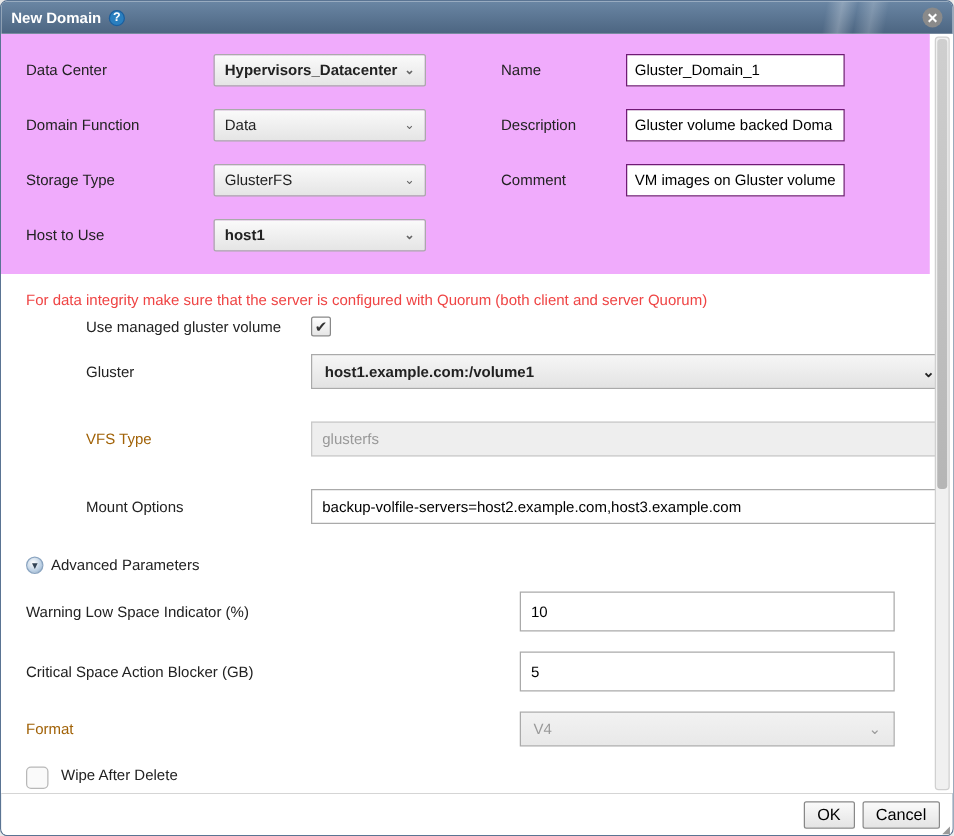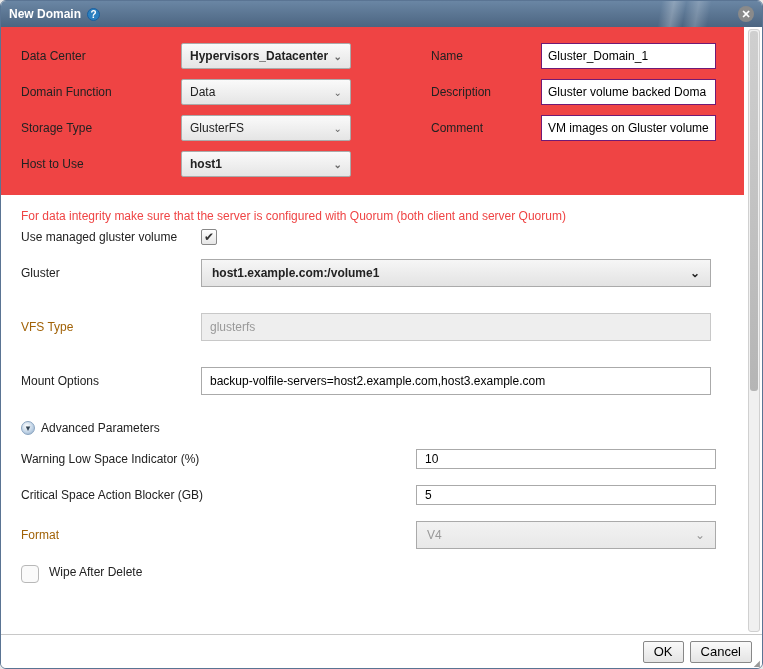--- a/index.html
+++ b/index.html
@@ -53,29 +53,28 @@
     background: #f0f0f0; border:1px solid #d0d0d0;
     border-radius:3px;
   }
   .scrollbar-fake .thumb {
     position:absolute; left:1px; right:1px; top:1px; height:360px;
     background: linear-gradient(to bottom,#cfcfcf,#b5b5b5);
     border-radius:3px;
   }
   .inner { margin-right: 18px; }
   .top-grid {
-    background: #ef4444;
+    background: #f0abfc;
     padding: 16px 20px 18px 20px;
     display: grid;
     grid-template-columns: 150px 170px 60px 100px 170px;
     row-gap: 18px;
     align-items: center;
     font-size: 12px;
     color: #222;
-    gap: 10px;
   }
   .lbl { white-space: nowrap; }
   .select {
     height: 26px;
     background: linear-gradient(to bottom,#fafafa,#e5e5e5);
     border: 1px solid #aaa;
     border-radius: 2px;
     display:flex; align-items:center; justify-content:space-between;
     padding: 0 8px;
     font-size: 12px;
@@ -99,20 +98,21 @@
   }
   .warning {
     color: #ef4444;
     margin-bottom: 6px;
   }
   .row {
     display: grid;
     grid-template-columns: 180px 1fr;
     align-items: center;
     margin-bottom: 14px;
+    margin-left: 48px;
   }
   .row.tall { margin-bottom: 26px; }
   .row .lbl2 { padding-right: 8px; }
   .checkbox {
     width:16px; height:16px; border:1px solid #888;
     background: linear-gradient(to bottom,#fff,#e6e6e6);
     border-radius:2px;
     display:flex;align-items:center;justify-content:center;
     font-size:12px; color:#333;
     cursor:pointer;
@@ -157,21 +157,21 @@
     margin-right:6px;
     font-size:9px; color:#345;
   }
   .adv-row {
     display:grid;
     grid-template-columns: 395px 300px;
     align-items:center;
     margin-bottom: 16px;
   }
   .num-input {
-    height:20px;border:1px solid #aaa;padding:0 8px;font-size:12px;width:300px;background:#fff;
+    height:32px;border:1px solid #aaa;padding:0 8px;font-size:12px;width:300px;background:#fff;
   }
   .wipe-row {
     display:flex; gap:10px;
     margin-top: 6px;
   }
   .footer {
     border-top: 1px solid #c8c8c8;
     height: 34px;
     display:flex; align-items:center; justify-content:flex-end;
     padding: 0 10px; gap:6px;

